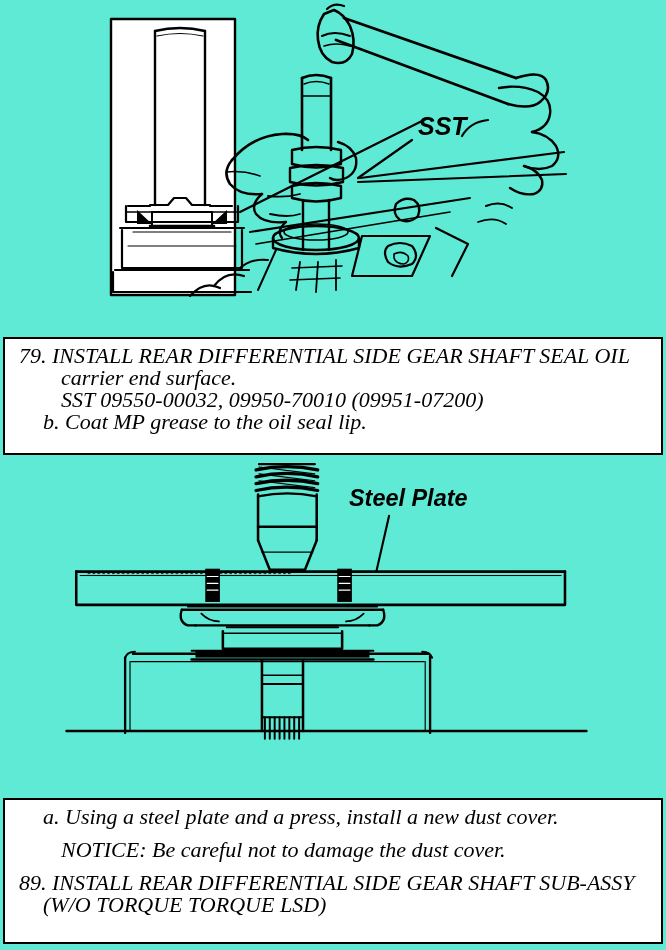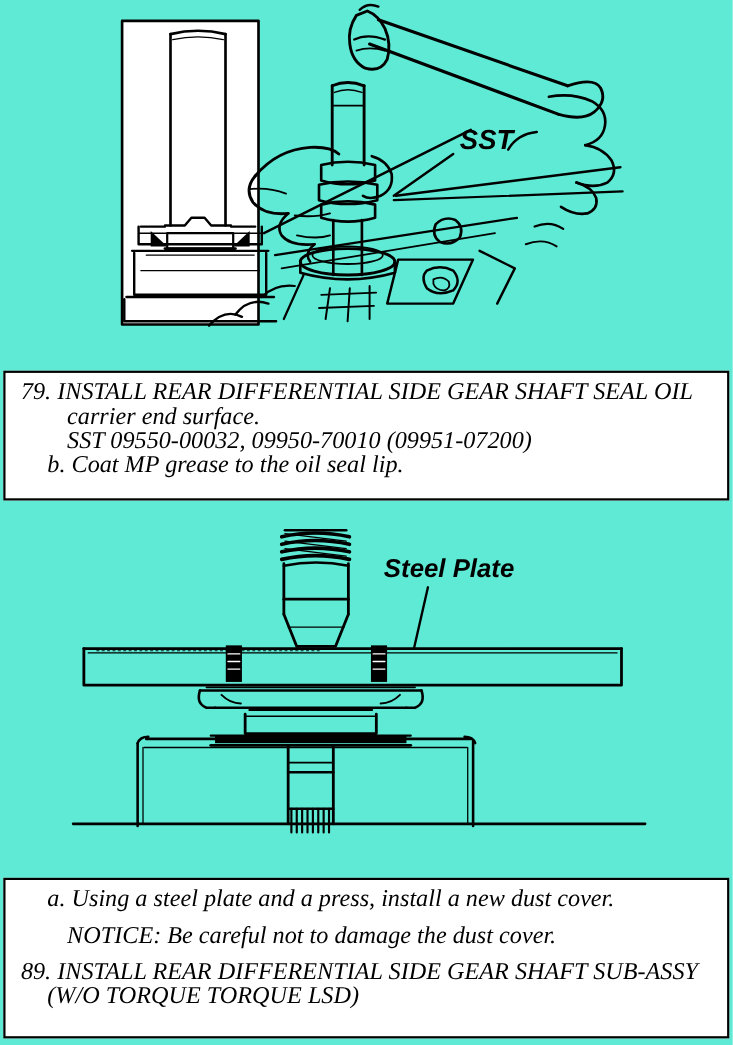--- a/index.html
+++ b/index.html
@@ -28,21 +28,21 @@
   
   .figure {
     position: absolute;
     overflow: hidden;
   }
   #figure-sst-seal {
     left: 0px; top: 0px;
     width: 666px; height: 312px;
   }
   #figure-dust-cover {
-    left: 0px; top: 458px;
+    left: 0px; top: 440px;
     width: 651px; height: 318px;
   }
   .figure svg {
     display: block;
     width: 100%;
     height: 100%;
   }
 
   
   .callout-text {

